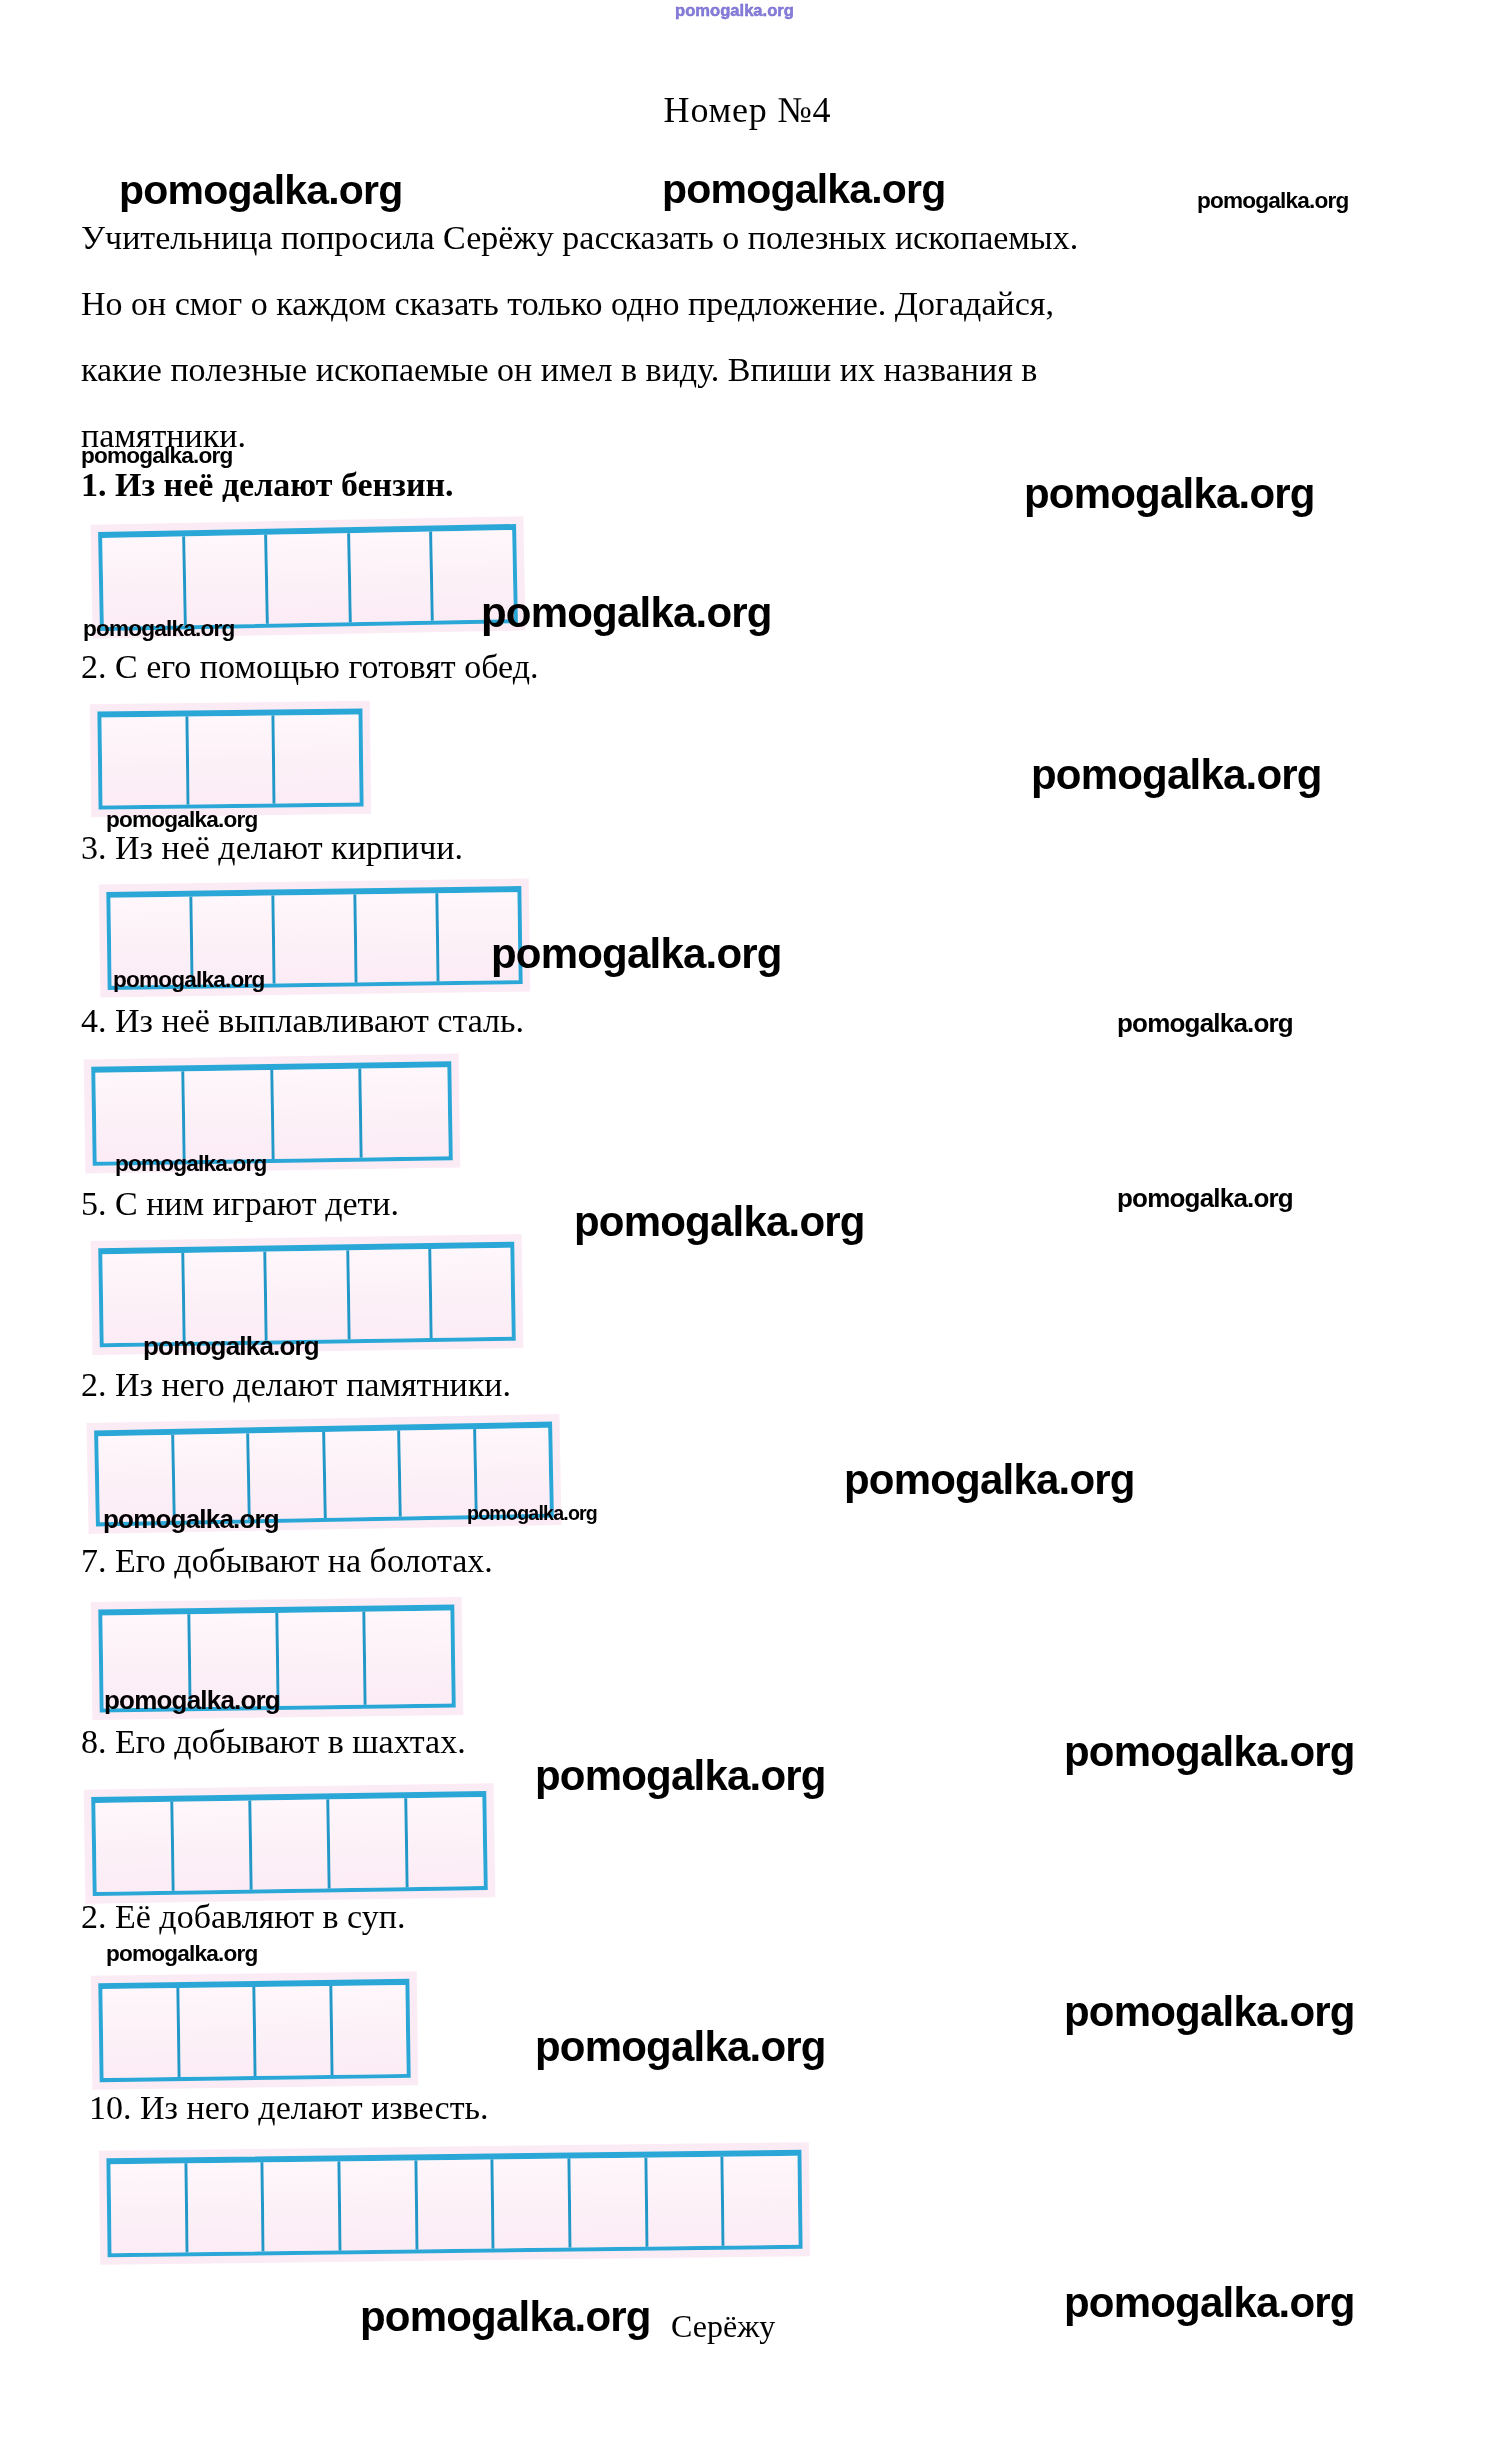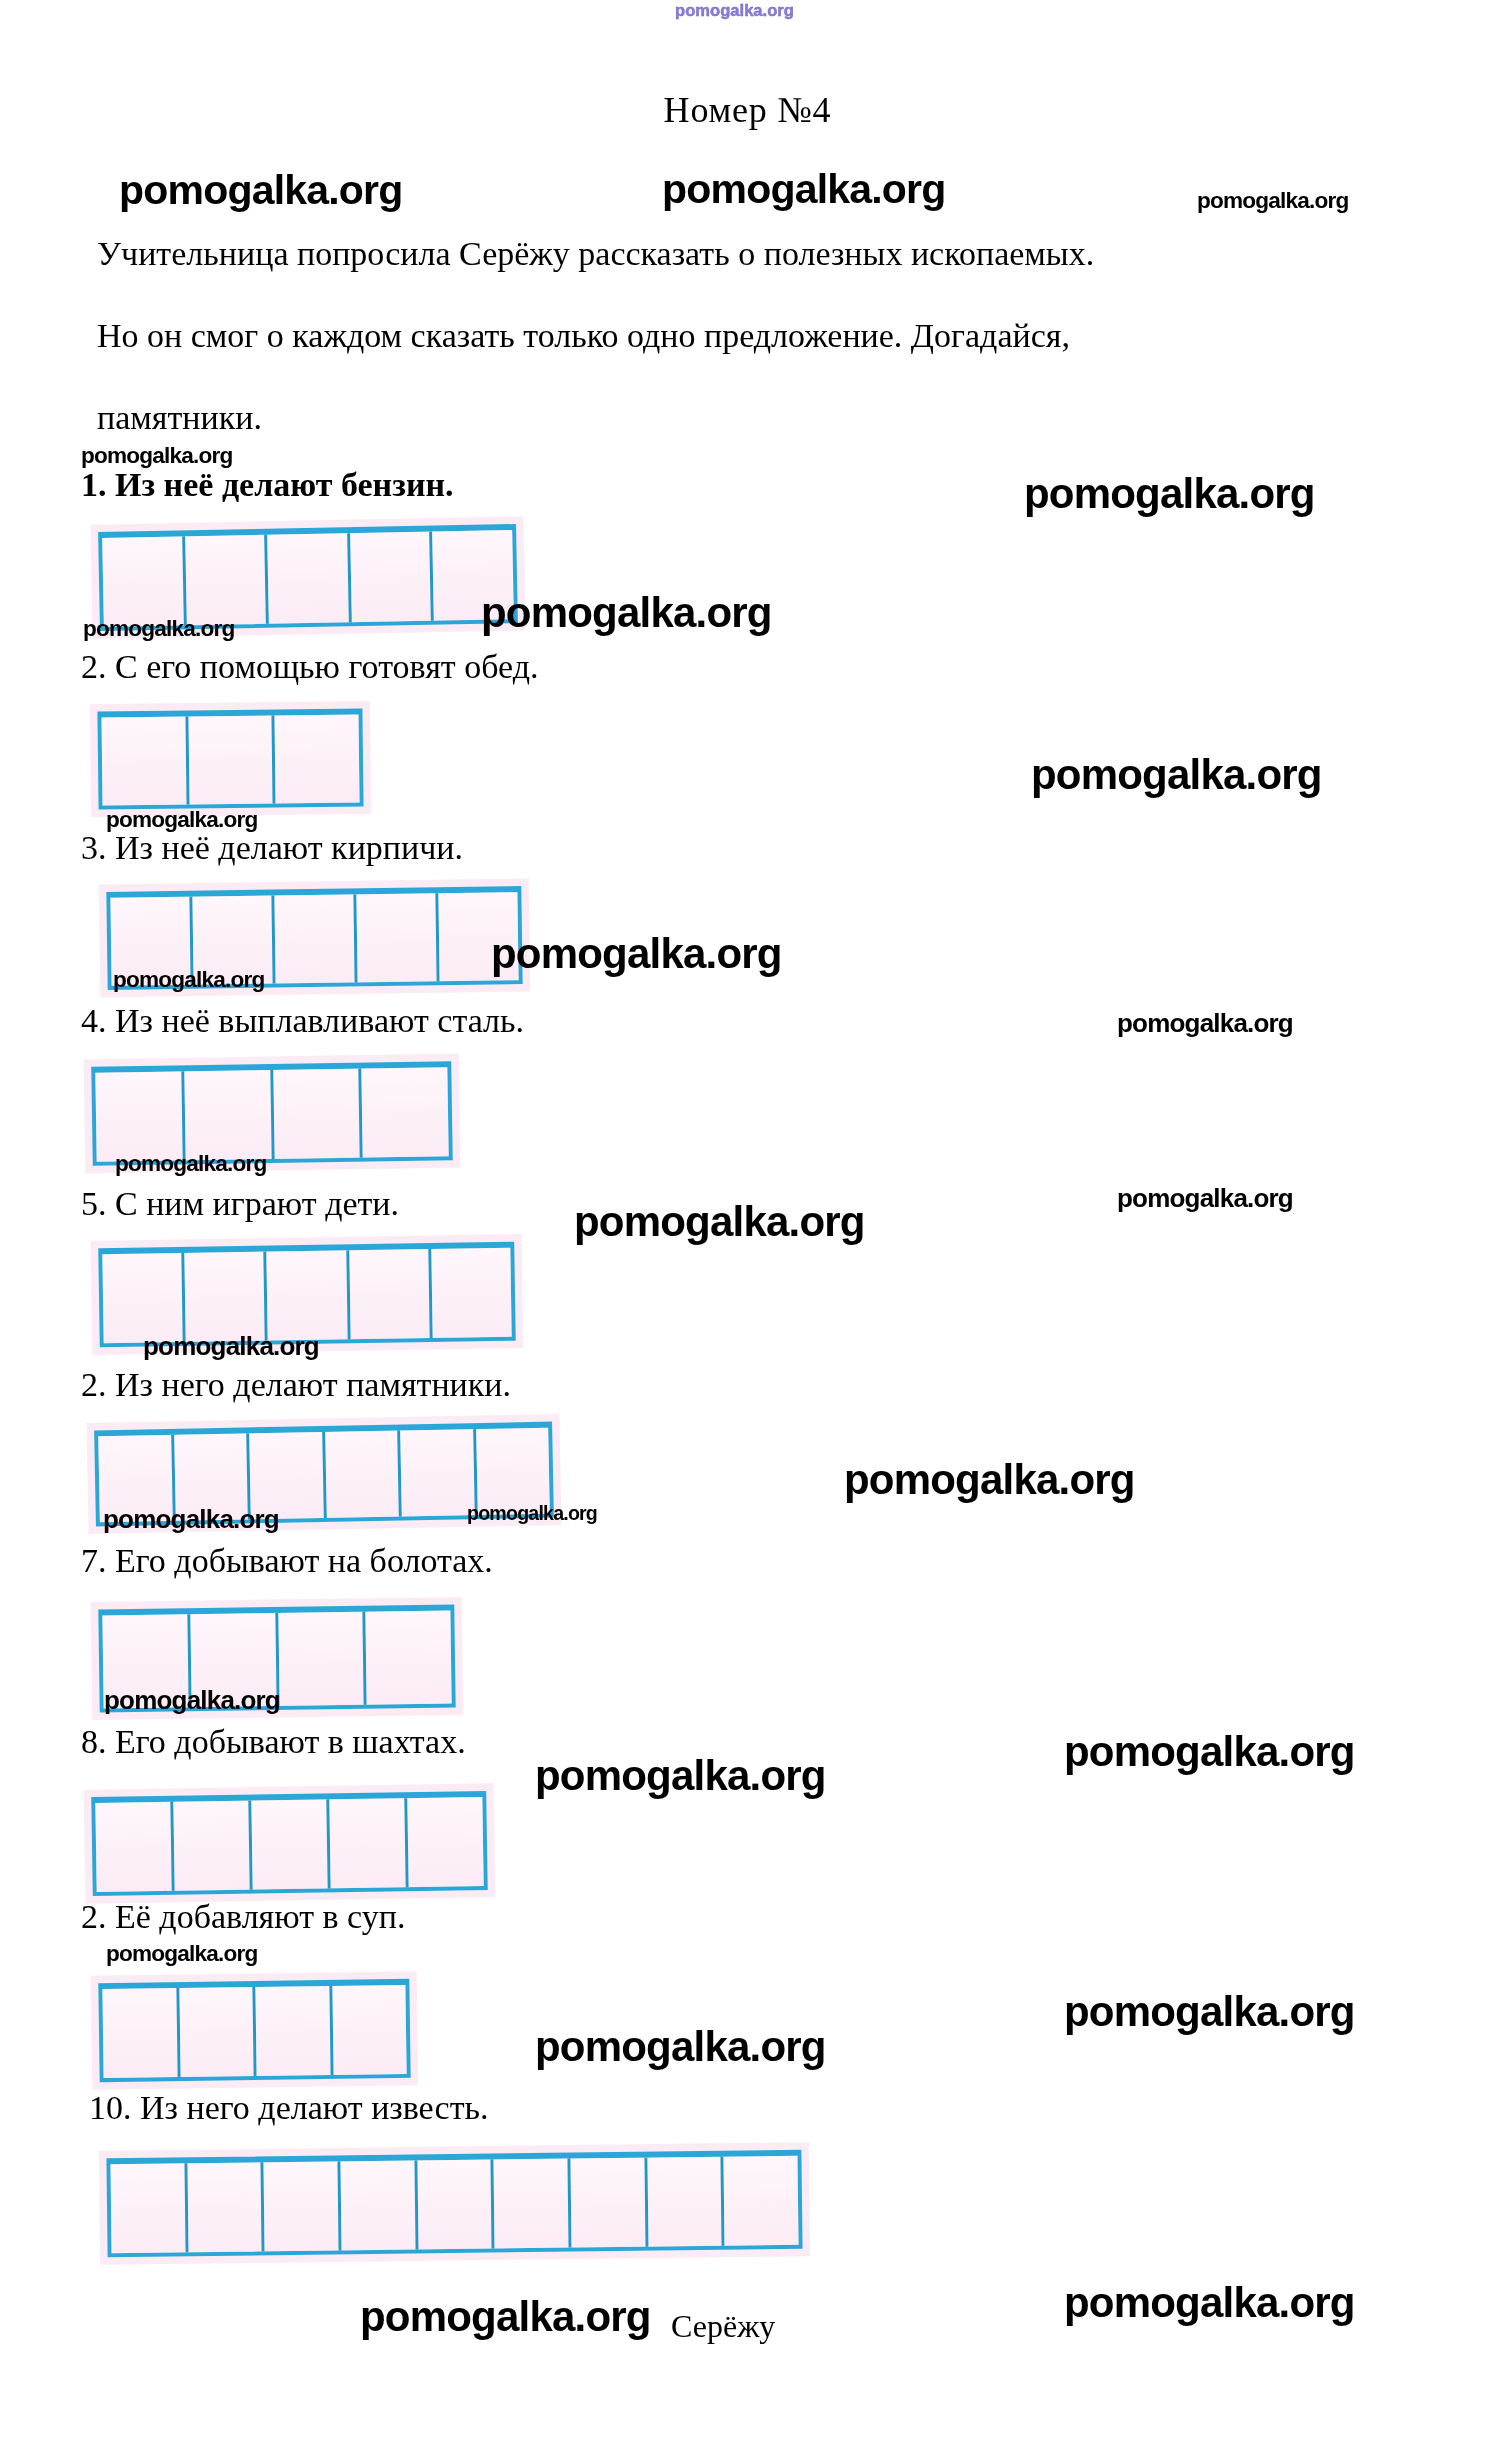--- a/index.html
+++ b/index.html
@@ -12,21 +12,21 @@
   .abs{position:absolute;white-space:nowrap;}
   .serif{font-family:"Liberation Serif", serif;font-weight:400;}
   .title{
     left:0;right:0;top:89px;text-align:center;
     font-size:36px;letter-spacing:0.8px;
   }
   .intro{
     left:81px;top:205px;width:1372px;
     font-size:34px;line-height:66px;white-space:normal;
   }
-  .intro p{margin:16px;}
+  .intro p{margin:0;}
   .item-label{font-size:34px;}
   .solution{font-size:32px;}
   
   .wm{
     position:absolute;font-family:"Liberation Sans", sans-serif;
     font-weight:700;color:#000;letter-spacing:-0.8px;white-space:nowrap;
     line-height:1;
   }
   .wm.tiny{
     color:#7a6fd6;font-weight:700;letter-spacing:0;
@@ -53,20 +53,21 @@
 
 <div class="abs serif title">Номер №4</div>
 
 <span class="wm" style="left:119px;top:170px;font-size:41px;">pomogalka.org</span>
 <span class="wm" style="left:662px;top:169px;font-size:41px;">pomogalka.org</span>
 <span class="wm" style="left:1197px;top:190px;font-size:22.6px;">pomogalka.org</span>
 
 <div class="abs serif intro">
   <p>Учительница попросила Серёжу рассказать о полезных ископаемых.</p>
   <p>Но он смог о каждом сказать только одно предложение. Догадайся,</p>
+  <p>какие полезные ископаемые он имел в виду. Впиши их названия в</p>
   <p>памятники.</p>
 </div>
 
 <span class="wm" style="left:81px;top:445px;font-size:22.6px;">pomogalka.org</span>
 <div class="abs serif item-label" style="left:81px;top:466px;font-weight:bold;">1. Из неё делают бензин.</div>
 <span class="wm" style="left:1024px;top:473px;font-size:42px;">pomogalka.org</span>
 <div class="strip" style="left:99px;top:528px;width:418px;height:99px;transform:rotate(-1.1deg);">
     <div class="cell"></div>
     <div class="cell"></div>
     <div class="cell"></div>

